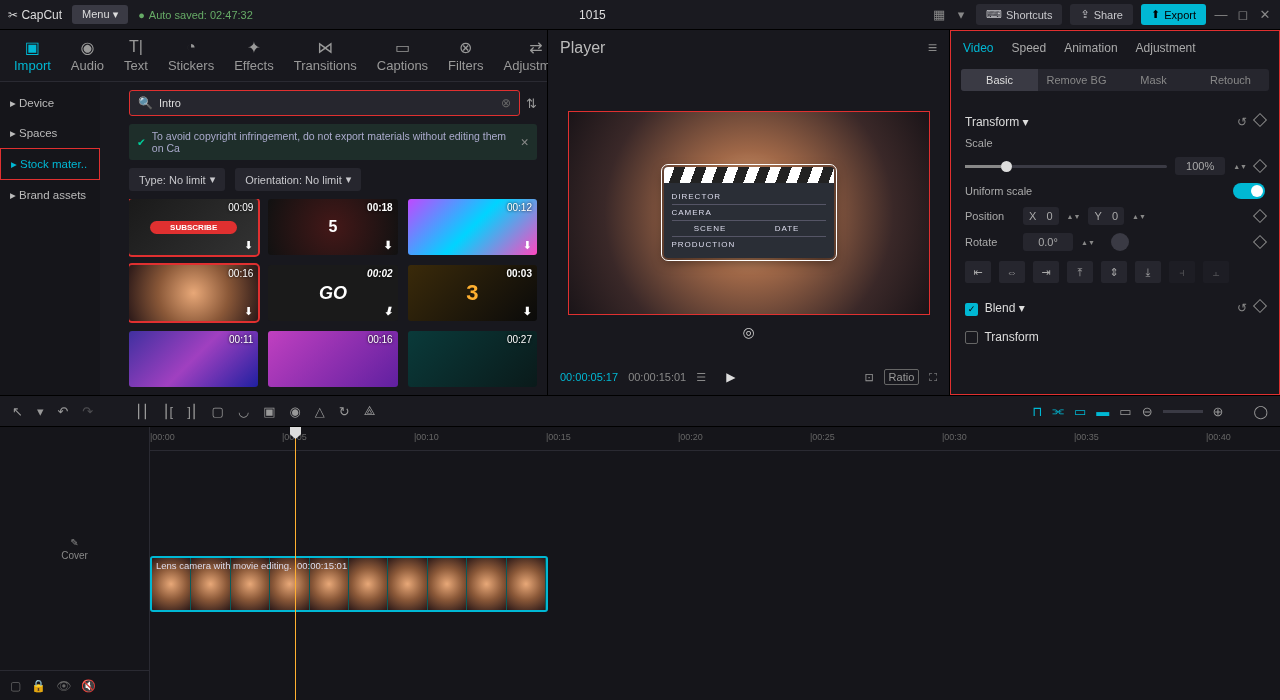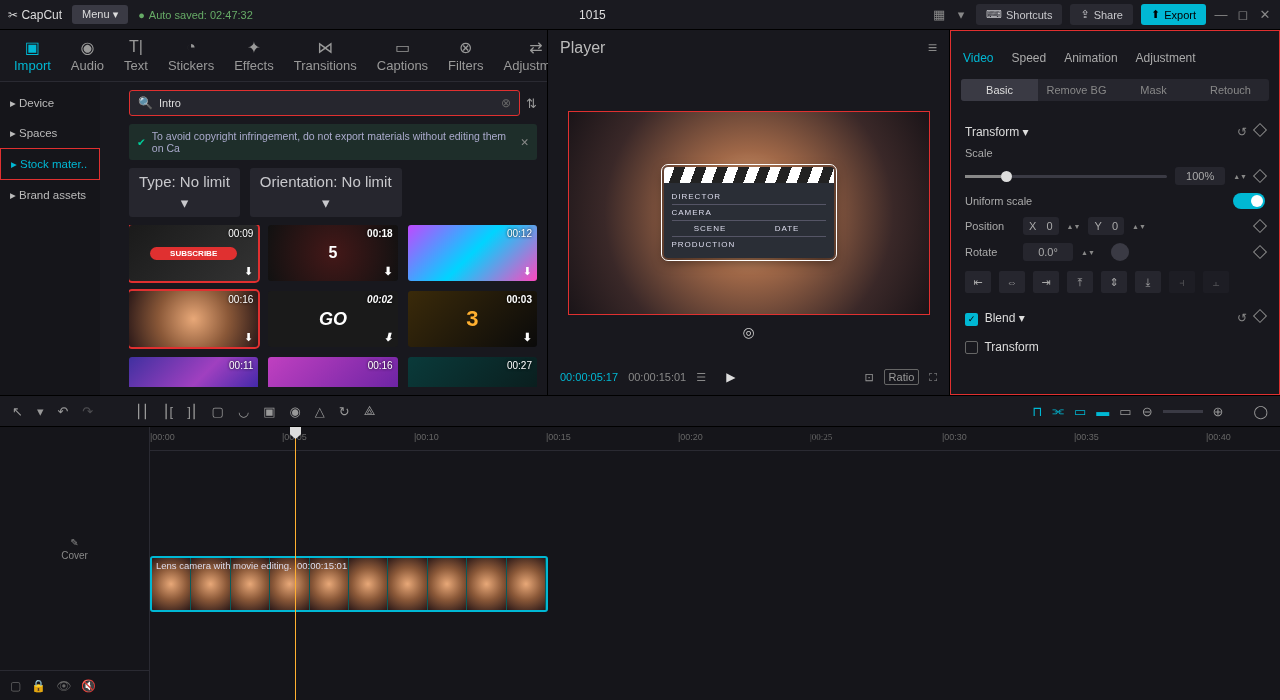--- a/index.html
+++ b/index.html
@@ -27,21 +27,21 @@
 .side-item.hl { border:1.5px solid #e03030; }
 .media-area { flex:1; padding:8px 10px; display:flex; flex-direction:column; gap:8px; overflow:hidden; }
 .search-row { display:flex; gap:6px; align-items:center; }
 .search-box { flex:1; background:#26262e; border:1.5px solid #e03030; height:26px; border-radius:3px; display:flex; align-items:center; padding:0 8px; gap:6px; }
 .search-box input { background:none; border:none; color:#ddd; font-size:11px; outline:none; flex:1; }
 .filter-icon { color:#999; cursor:pointer; font-size:13px; }
 .warning-bar { background:#1e2e2a; border-radius:3px; padding:6px 8px; display:flex; align-items:center; gap:6px; font-size:10.5px; color:#aac; }
 .warning-bar .shield { color:#0c9; }
 .warning-bar .close-w { margin-left:auto; color:#888; cursor:pointer; }
 .filter-row { display:flex; gap:10px; }
-.drop { background:#26262e; padding:5px 10px; border-radius:3px; font-size:15px; cursor:pointer; display:flex; align-items:center; gap:4px;flex-direction:column; }
+.drop { background:#26262e; padding:5px 10px; border-radius:3px; font-size:11px; cursor:pointer; display:flex; align-items:center; gap:4px; }
 .grid { display:grid; grid-template-columns:repeat(3, 1fr); gap:10px; overflow-y:auto; }
 .thumb { position:relative; height:56px; border-radius:3px; overflow:hidden; cursor:pointer; }
 .thumb.sel { outline:2px solid #e03030; }
 .thumb .dur { position:absolute; top:3px; right:5px; font-size:10px; color:#fff; text-shadow:0 0 3px #000; }
 .thumb .dl { position:absolute; bottom:3px; right:5px; color:#fff; font-size:11px; }
 .t-sub { background:linear-gradient(135deg,#1a1a1a,#333); display:flex; align-items:center; justify-content:center; }
 .sub-btn { background:#e03030; color:#fff; font-size:8px; padding:2px 20px; border-radius:8px; font-weight:bold; }
 .t-5 { background:radial-gradient(circle,#441818,#111); display:flex; align-items:center; justify-content:center; color:#fff; font-weight:bold; font-size:16px; }
 .t-neon { background:linear-gradient(135deg,#c048ff,#00d4ff,#ff48c0); }
 .t-lens { background:radial-gradient(circle,#e8a878,#8a5838,#2a1818); }
@@ -61,21 +61,21 @@
 .clap-split { display:flex; }
 .clap-split > div { flex:1; text-align:center; }
 .ring-icon { position:absolute; bottom:-26px; left:50%; transform:translateX(-50%); color:#ccc; font-size:14px; }
 .player-ctrl { height:36px; display:flex; align-items:center; padding:0 12px; gap:10px; font-size:11px; }
 .tc-cur { color:#00b8d4; }
 .tc-tot { color:#888; }
 .play-btn { color:#ddd; cursor:pointer; font-size:12px; margin-left:10px; }
 .pc-right { margin-left:auto; display:flex; gap:10px; align-items:center; color:#999; }
 .ratio { border:1px solid #666; padding:1px 4px; font-size:11px; border-radius:2px; }
 .right-panel { width:330px; background:#18181e; border:1.5px solid #e03030; display:flex; flex-direction:column; }
-.r-tabs { display:flex; padding:20px 12px 0; gap:18px; font-size:12px; }
+.r-tabs { display:flex; padding:10px 12px 0; gap:18px; font-size:12px; }
 .r-tab { color:#aaa; cursor:pointer; padding-bottom:6px; }
 .r-tab.active { color:#00b8d4; }
 .r-subtabs { display:flex; margin:8px 10px; background:#26262e; border-radius:3px; overflow:hidden; }
 .r-sub { flex:1; text-align:center; padding:5px 0; font-size:11px; color:#888; cursor:pointer; }
 .r-sub.active { background:#3a3a44; color:#ddd; }
 .r-body { flex:1; padding:6px 14px; overflow-y:auto; }
 .section-h { font-size:12px; color:#ddd; margin:10px 0 8px; display:flex; align-items:center; justify-content:space-between; }
 .kf-icons { display:flex; gap:8px; color:#888; font-size:12px; }
 .prop-row { display:flex; align-items:center; gap:8px; margin:8px 0; font-size:11px; color:#aaa; }
 .slider { flex:1; height:3px; background:#3a3a44; position:relative; border-radius:2px; }
@@ -391,21 +391,21 @@
       <span>🔇</span>
     </div>
   </div>
   <div class="tl-right">
     <div class="ruler" id="ruler">
         <span style="left: 0px;">|00:00</span>
         <span style="left: 132px;">|00:05</span>
         <span style="left: 264px;">|00:10</span>
         <span style="left: 396px;">|00:15</span>
         <span style="left: 528px;">|00:20</span>
-        <span style="left: 660px; font-family: Liberation Serif, serif;">|00:25</span>
+        <span style="left: 660px;">|00:25</span>
         <span style="left: 792px;">|00:30</span>
         <span style="left: 924px;">|00:35</span>
         <span style="left: 1056px;">|00:40</span>
       </div>
     <div class="playhead" style="left:145px"></div>
     <div class="track-area">
       <div class="clip" style="width:398px">
         <div class="clip-label"><span>Lens camera with movie editing.</span>&nbsp;&nbsp;<span>00:00:15:01</span></div>
         <div class="clip-frames">
           <div class="frame"></div>

